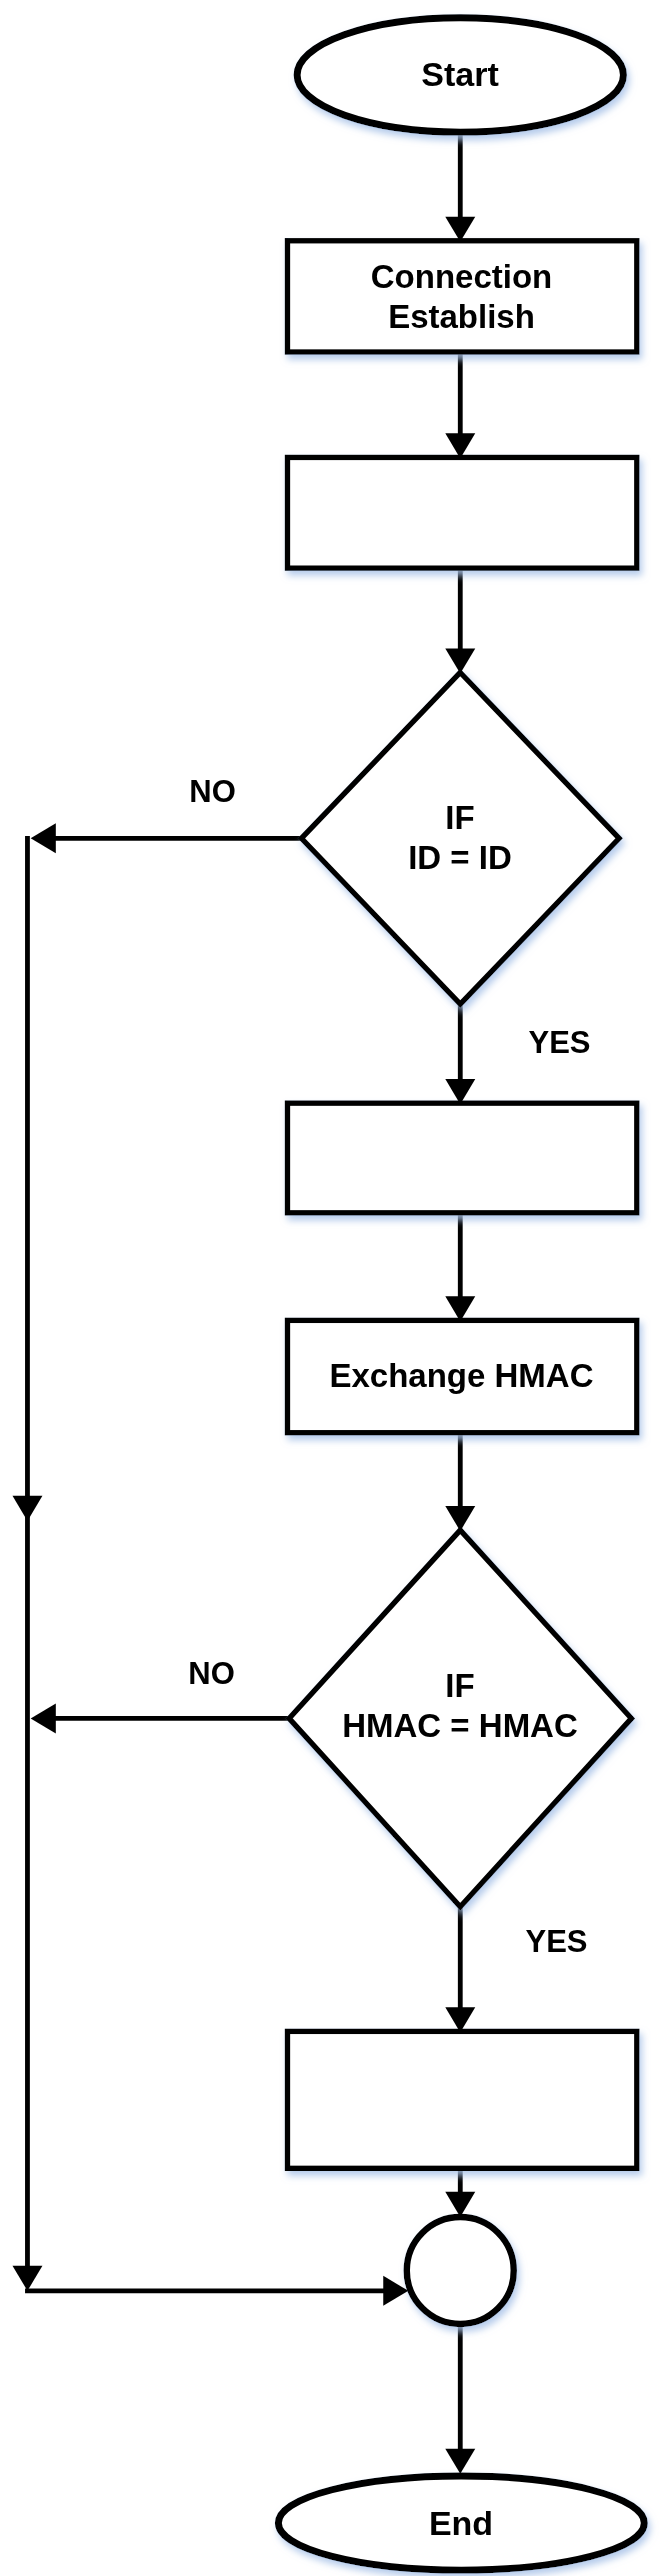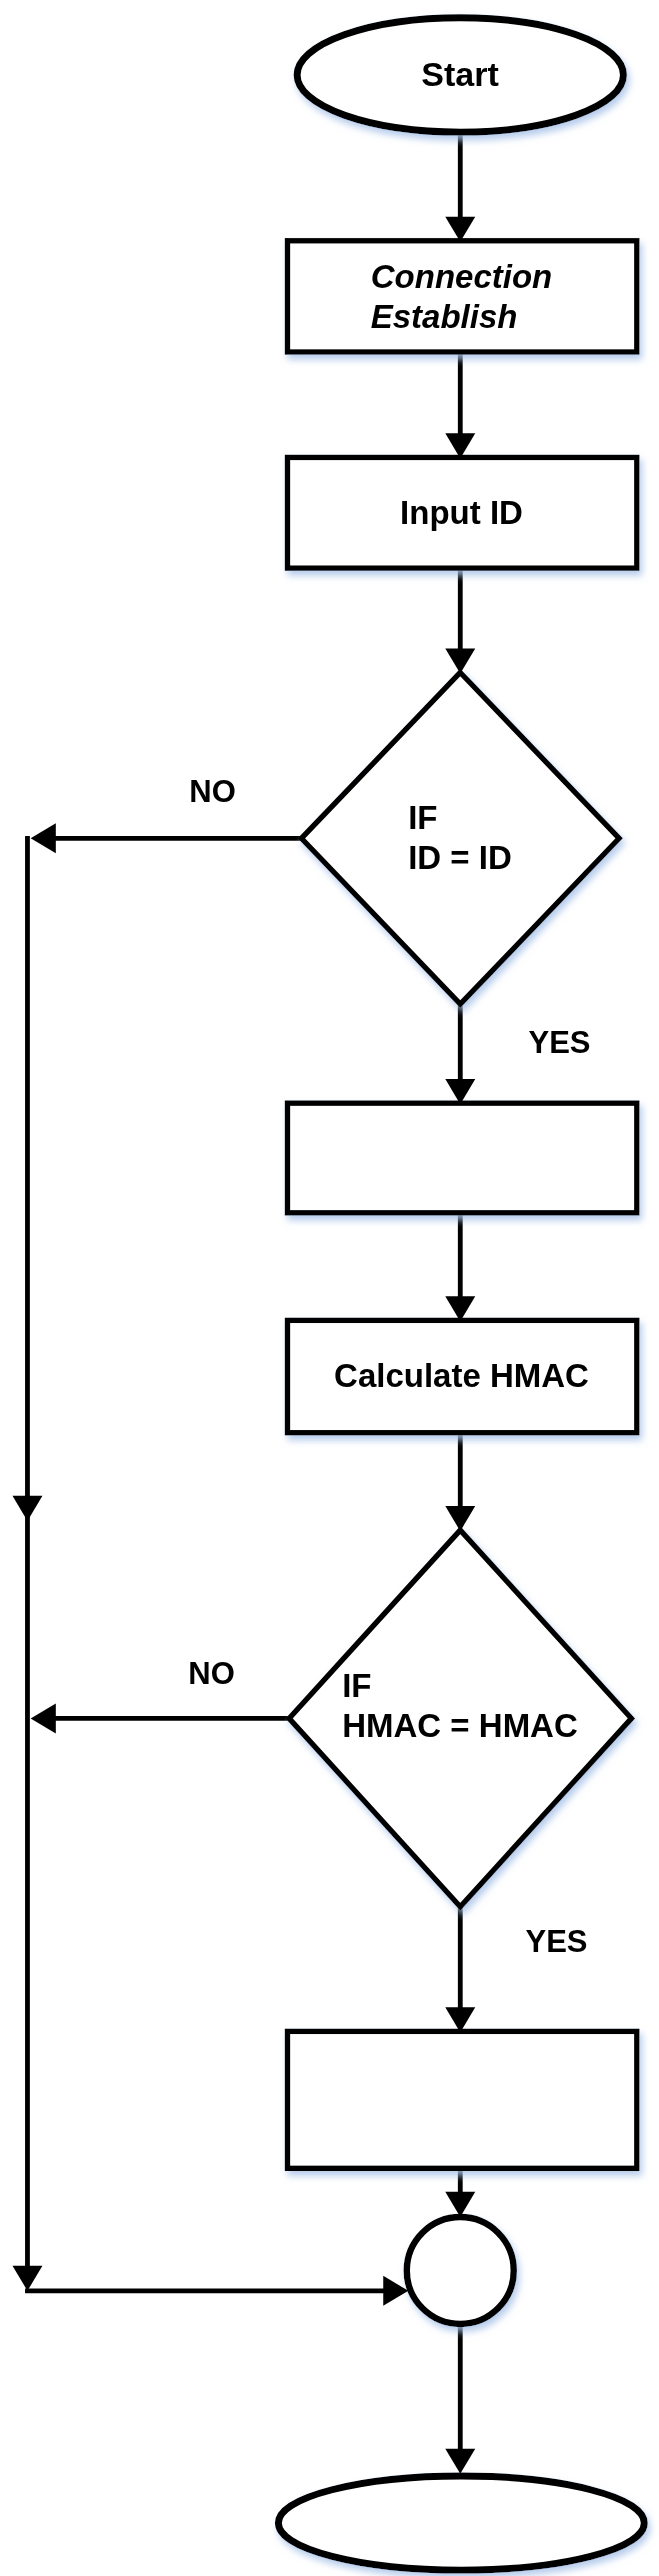--- a/index.html
+++ b/index.html
@@ -10,21 +10,21 @@
     background:#ffffff;
     font-family:"Liberation Sans", sans-serif;
     overflow:hidden;
   }
   #shapes{position:absolute;left:0;top:0;}
   .lbl{
     position:absolute;
     display:flex;
     align-items:center;
     justify-content:center;
-    text-align:left;
+    text-align:center;
     white-space:pre-line;
     font-weight:bold;
     color:#000000;
     line-height:1.2;
     letter-spacing:0px;
   }
 </style>
 </head>
 <body>
 
@@ -77,35 +77,35 @@
       <polygon points="104,1539 104,1595 57,1567"></polygon>
       <polygon points="104,3184 104,3240 57,3212"></polygon>
       <polygon points="23,2796 79,2796 51,2843"></polygon>
       <polygon points="23,4235 79,4235 51,4282"></polygon>
       <polygon points="716,4254 716,4310 763,4282"></polygon>
     </g>
   </svg>
 
   <div class="lbl" style="left:297px;top:17.7px;width:326px;height:114px;font-size:34px;">Start</div>
 
-  <div class="lbl" style="left:287px;top:241px;width:349px;height:111px;font-size:33px;font-style:italic;">Connection
+  <div class="lbl" style="left:287px;top:241px;width:349px;height:111px;font-size:33px;">Connection
 Establish</div>
 
-  <div class="lbl" style="left:287px;top:457px;width:349px;height:111px;font-size:33px;">Input ID</div>
 
   <div class="lbl" style="left:301px;top:758px;width:318px;height:160px;font-size:33px;">IF
 ID = ID</div>
 
 
-  <div class="lbl" style="left:287px;top:1320px;width:349px;height:112px;font-size:33px;">Calculate HMAC</div>
+  <div class="lbl" style="left:287px;top:1320px;width:349px;height:112px;font-size:33px;">Exchange HMAC</div>
 
   <div class="lbl" style="left:289px;top:1626px;width:342px;height:160px;font-size:33px;">IF
 HMAC = HMAC</div>
 
 
+  <div class="lbl" style="left:278px;top:2476px;width:366px;height:94px;font-size:34px;">End</div>
 
   <div class="lbl" style="left:159px;top:774px;width:107px;height:36px;font-size:31px;">NO</div>
 
   <div class="lbl" style="left:506px;top:1025px;width:107px;height:36px;font-size:31px;">YES</div>
 
   <div class="lbl" style="left:158px;top:1656px;width:107px;height:36px;font-size:31px;">NO</div>
 
   <div class="lbl" style="left:503px;top:1924px;width:107px;height:36px;font-size:31px;">YES</div>
 
 </div>

